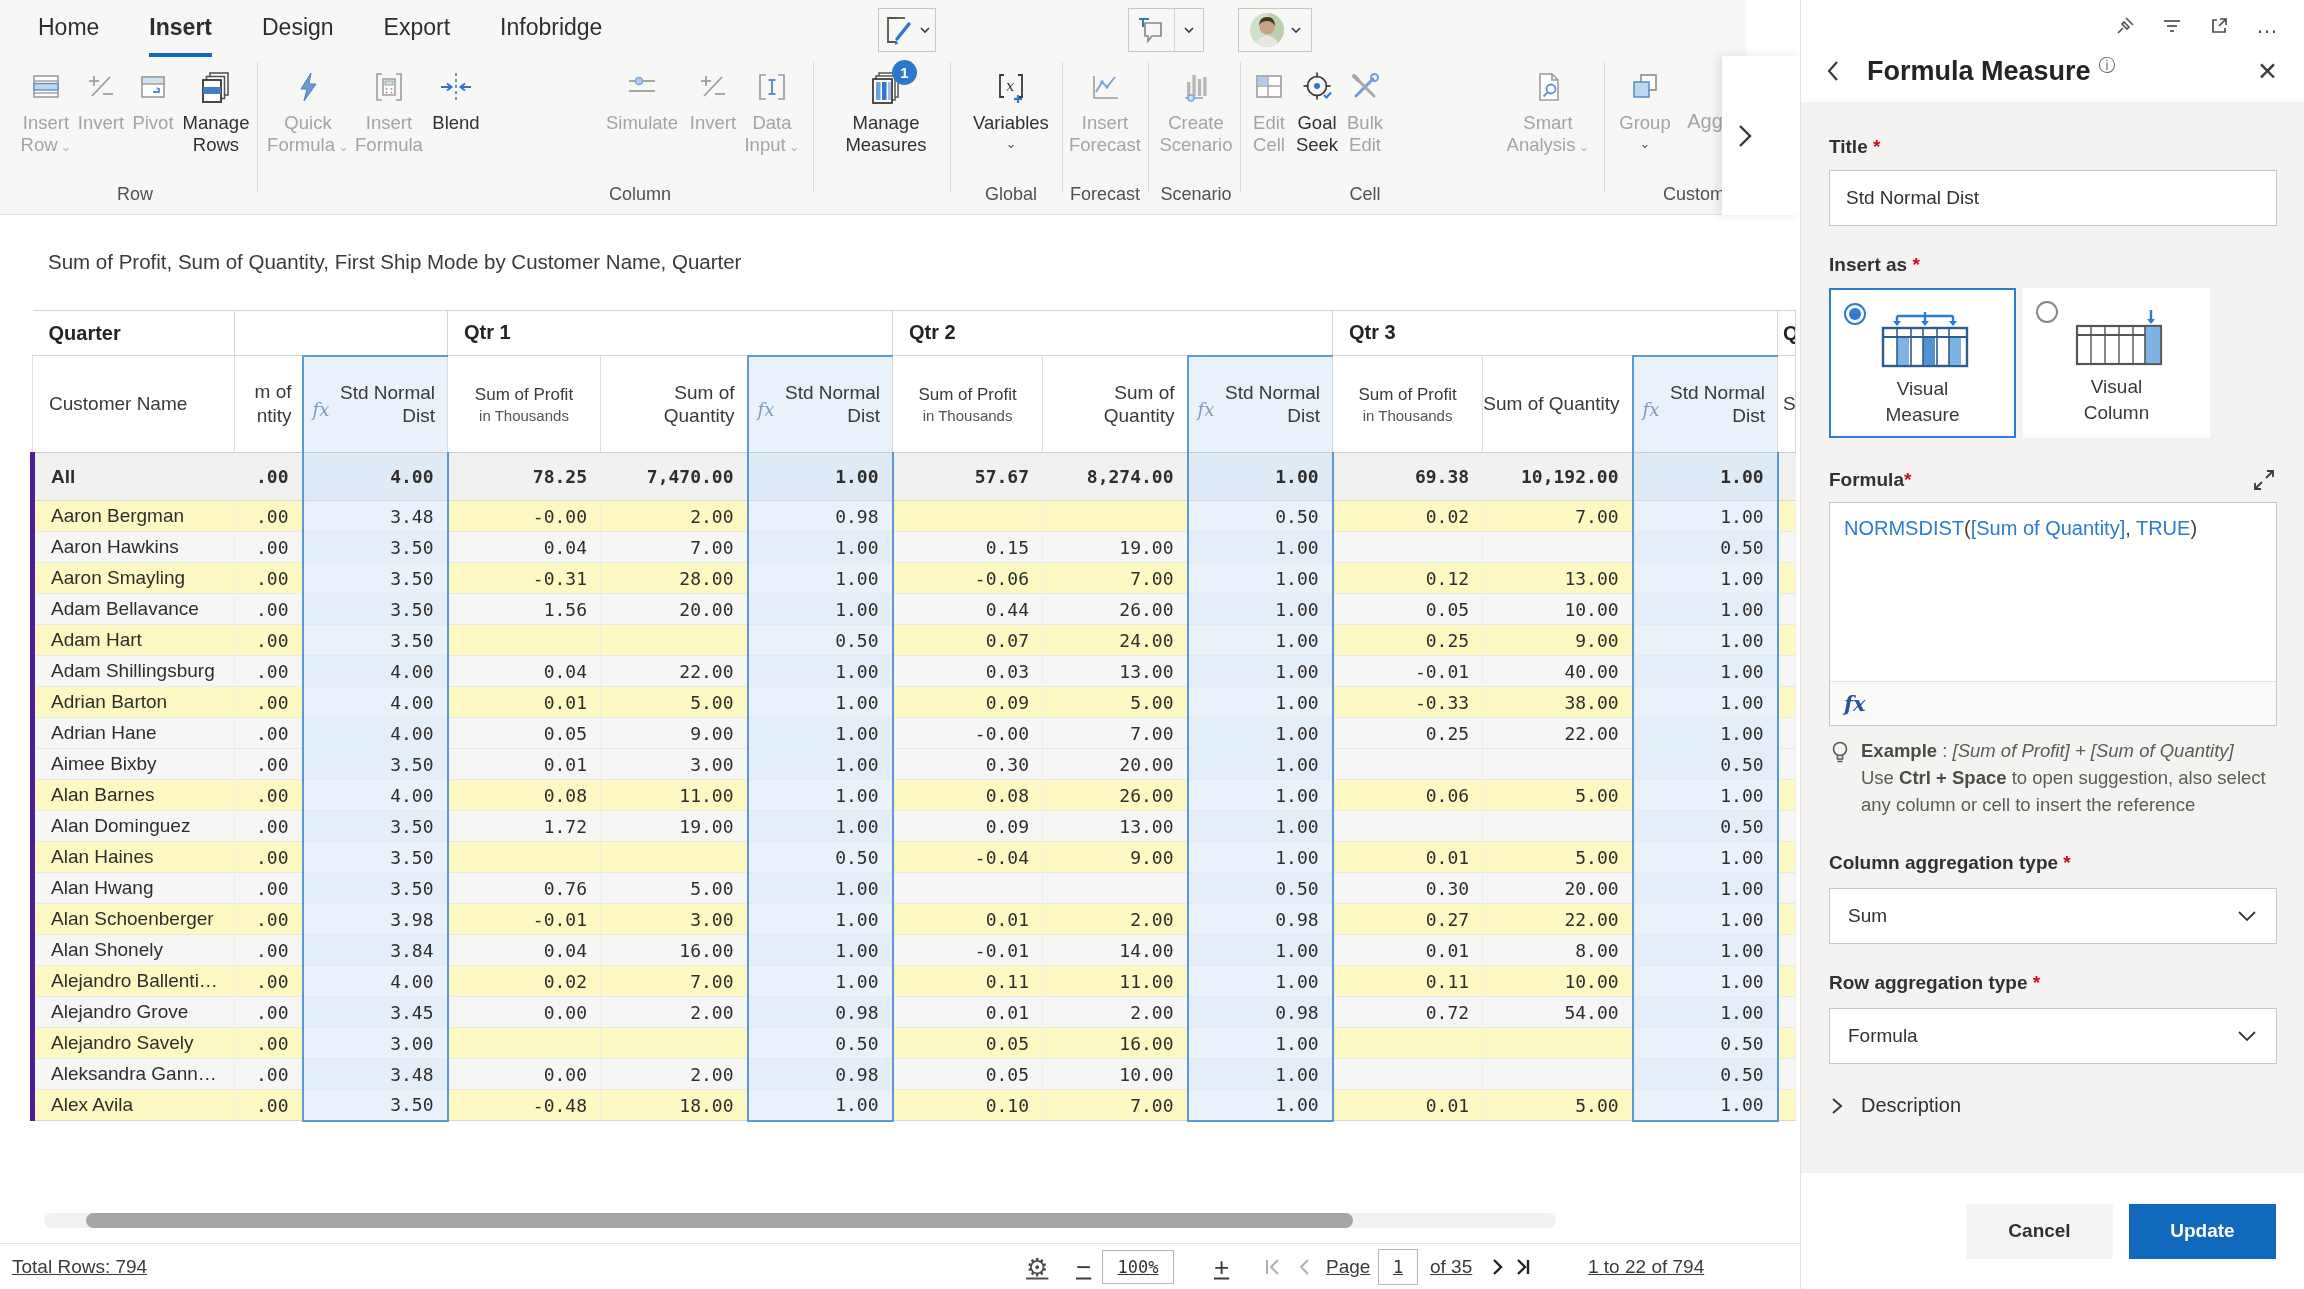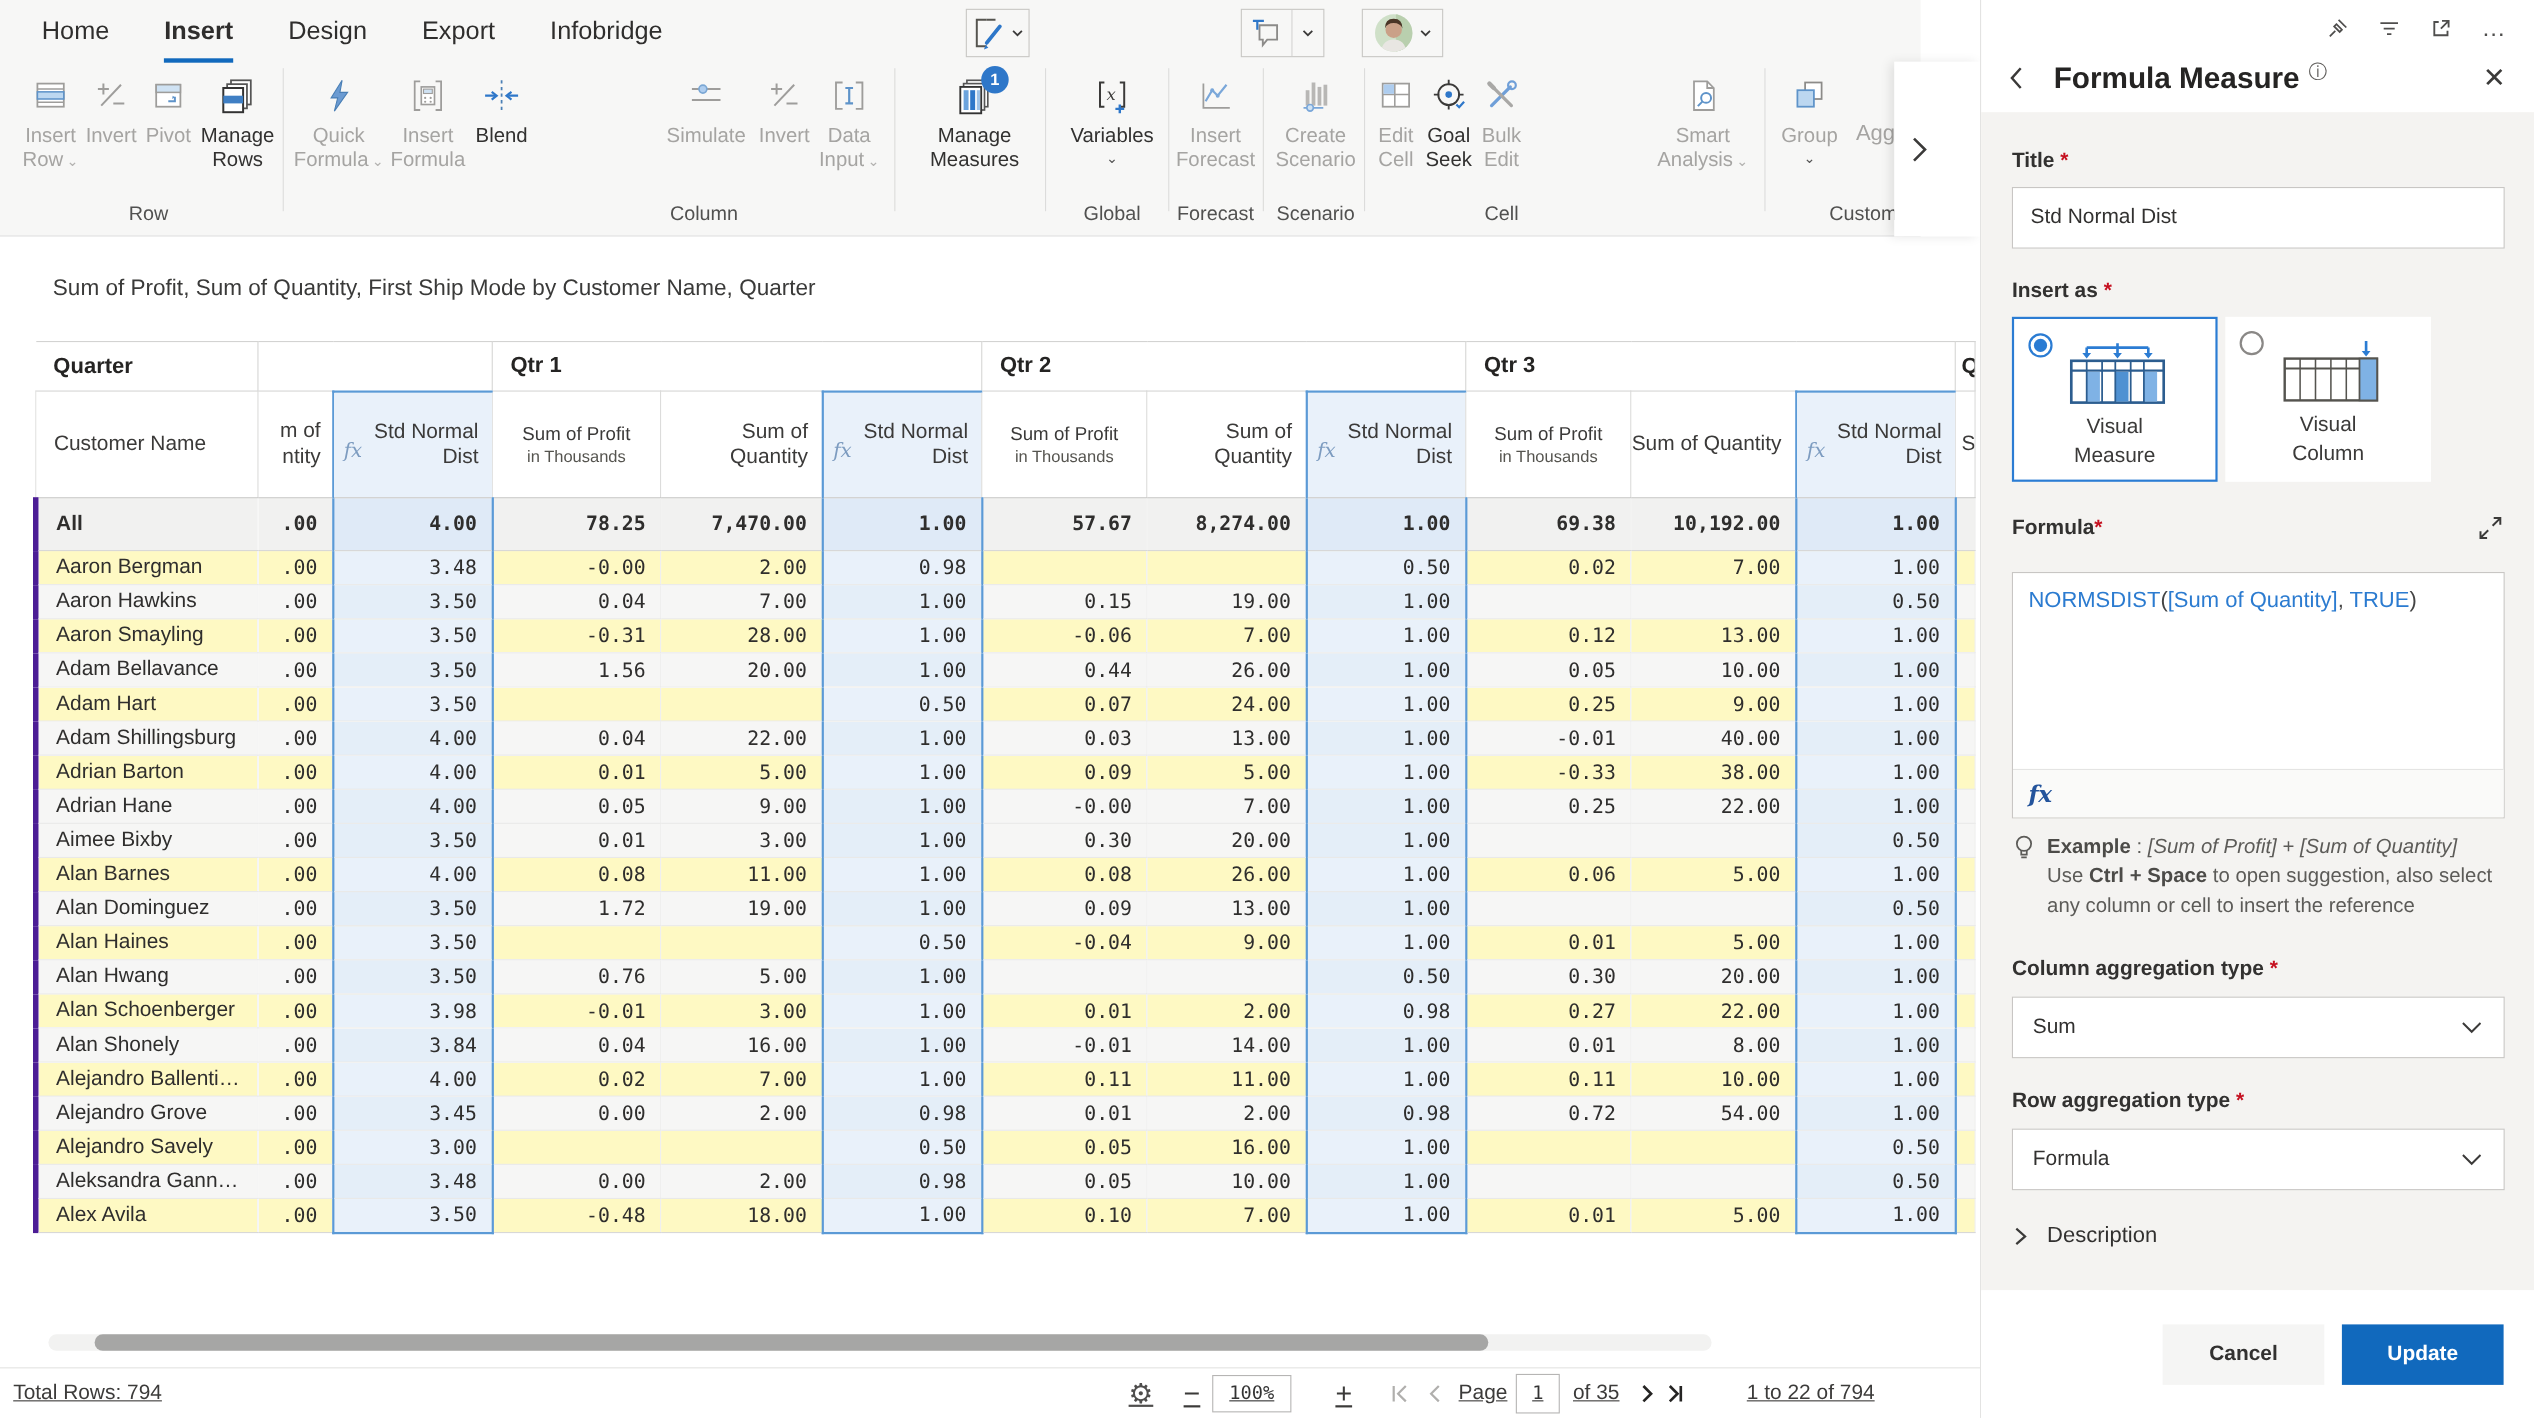--- a/index.html
+++ b/index.html
@@ -96,21 +96,21 @@
   .cards { margin-top:12px; display:flex; gap:7px; }
   .card { width:187px; height:150px; background:#fff; position:relative; display:flex; flex-direction:column; align-items:center; }
   .card.sel { border:2px solid #2b7cd3; }
   .radio { position:absolute; left:13px; top:13px; width:22px; height:22px; border-radius:50%; border:2px solid #8a8886; background:#fff; }
   .card.sel .radio { border-color:#2b7cd3; }
   .radio.on::after { content:""; position:absolute; left:3px; top:3px; width:12px; height:12px; border-radius:50%; background:#2b7cd3; }
   .card .cicon { margin-top:18px; }
   .card .clabel { font-size:19px; color:#3b3a39; text-align:center; line-height:1.35; margin-top:6px; }
   .f-row { margin-top:30px; display:flex; align-items:center; }
   .f-expand { margin-left:auto; }
-  .editor { margin-top:28px; width:448px; background:#fff; border:1px solid #c8c6c4; }
+  .editor { margin-top:10px; width:448px; background:#fff; border:1px solid #c8c6c4; }
   .ed-area { height:178px; padding:14px 14px; font-size:20px; }
   .tok-fn, .tok-ref, .tok-kw { color:#2b7bd0; }
   .tok-p { color:#444; }
   .ed-fx { height:44px; background:#fafaf9; border-top:1px solid #e4e4e3; display:flex; align-items:center; padding-left:14px;
            font-family:"DejaVu Serif",serif; font-style:italic; font-weight:bold; font-size:21px; color:#24549c; }
   .example { margin-top:12px; display:flex; gap:10px; font-size:18.5px; color:#5c5b58; line-height:1.45; }
   .example .bulb { flex:0 0 22px; margin-top:2px; }
   .ex-it { font-style:italic; }
   .p-select { margin-top:14px; width:448px; height:56px; background:#fff; border:1px solid #c8c6c4; display:flex; align-items:center;
               padding:0 18px; font-size:19px; color:#323130; }

